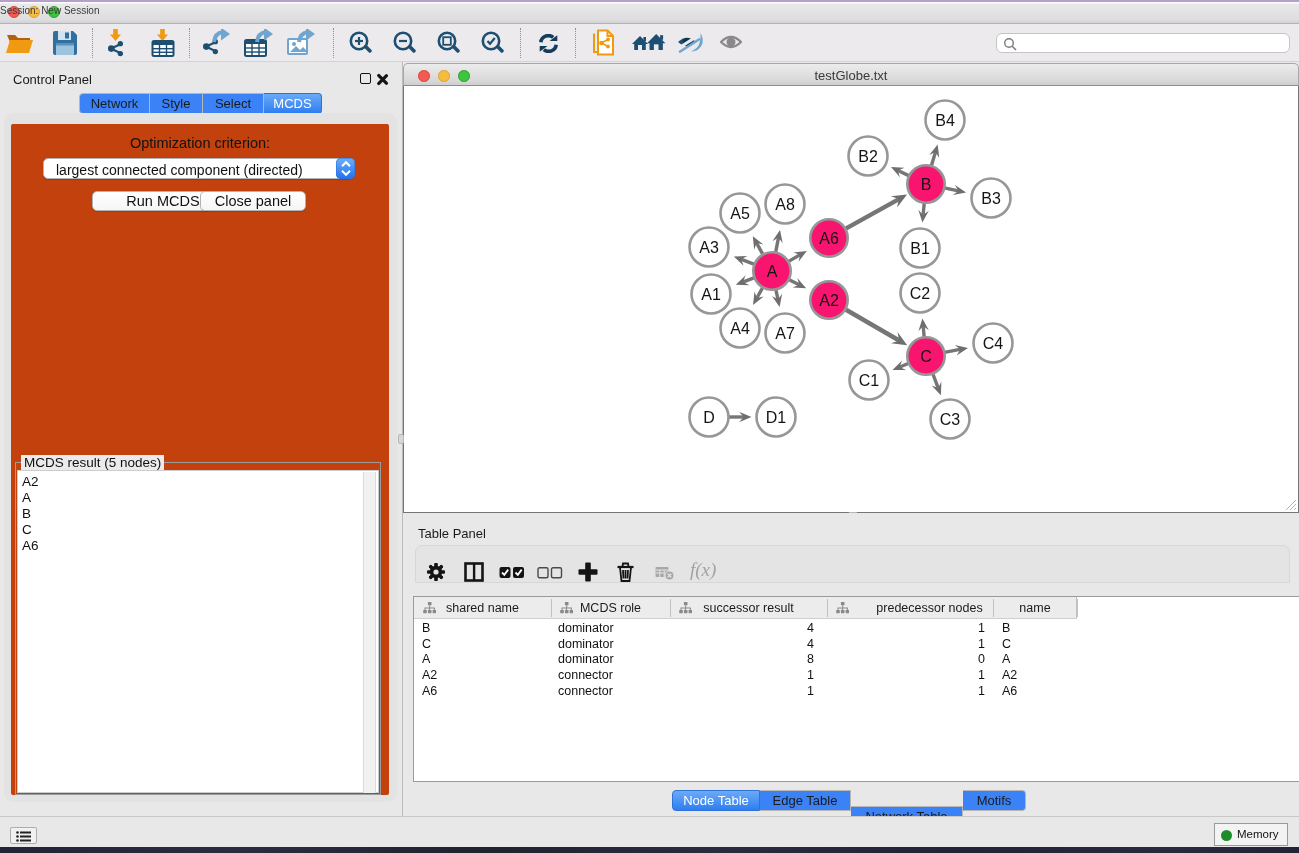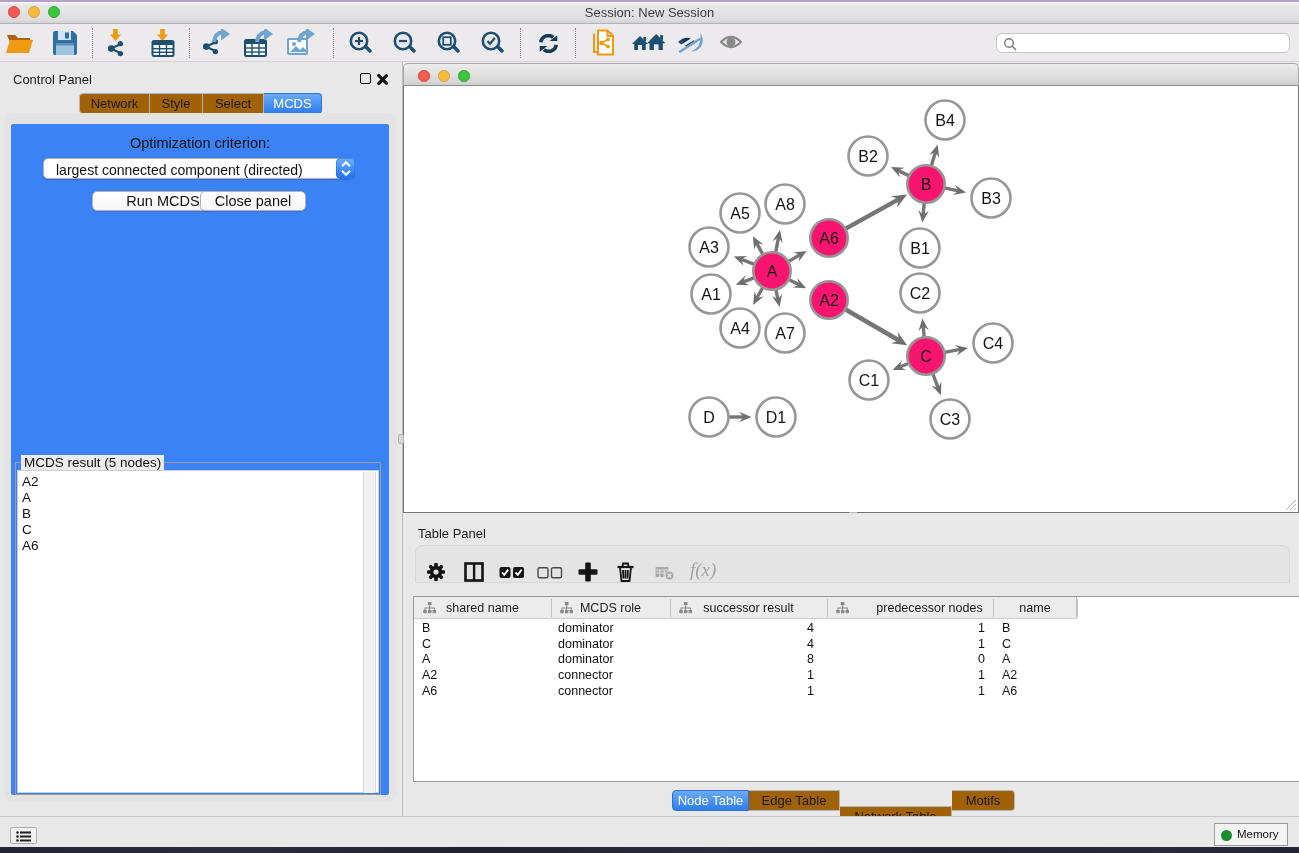--- a/index.html
+++ b/index.html
@@ -3,46 +3,46 @@
 <meta charset="utf-8">
 <style>
 * { margin:0; padding:0; box-sizing:border-box; }
 html,body { width:1299px; height:853px; overflow:hidden; }
 body { font-family:"Liberation Sans", sans-serif; background:#ecebec; position:relative; }
 .abs { position:absolute; }
 
 
 #titlebar { position:absolute; left:0; top:0; width:1299px; height:24px;
   background:linear-gradient(#b59fcb 0px,#b59fcb 2px,#fdfdfd 2px,#fbfbfb 3px,#e9e8ea 4px,#dddcde 20px,#d2d1d3 23px,#b9b8ba 23px,#adacae 24px); }
-#titlebar .title { position:absolute; left:0; right:0; top:5px; text-align:center; font-size:13px; color:#3c3c3c; }
+#titlebar .title { position:absolute; left:0; right:0; top:5px; font-size:10px; color:#3c3c3c; }
 .tl { position:absolute; top:6px; width:12px; height:12px; border-radius:50%; }
 .tl.r { left:8px;  background:#f25a52; border:0.5px solid #dc4840; }
 .tl.y { left:28px; background:#f6bc3f; border:0.5px solid #dfa133; }
 .tl.g { left:48px; background:#3cc53d; border:0.5px solid #2fa32f; }
 
 
 #toolbar { position:absolute; left:0; top:24px; width:1299px; height:38px; background:#eceaec; border-bottom:1px solid #d4d3d4; }
 #toolbar svg { position:absolute; top:4px; }
 .vsep { position:absolute; top:4px; height:30px; width:0; border-left:1.5px dotted #8f8e8f; }
 #searchbox { position:absolute; left:996px; top:9px; width:294px; height:20px; background:#fff; border:1px solid #c6c5c6; border-radius:6px; }
 #searchbox svg { position:absolute; left:6px; top:3px; }
 
 
 #cpanel { position:absolute; left:0; top:62px; width:403px; height:754px; background:#e9e8e9; border-right:1px solid #bdbcbd; }
 #cpanel .ptitle { position:absolute; left:13px; top:10px; font-size:13px; color:#1b1b1b; }
 .wbtn-sq { position:absolute; width:11px; height:11px; border:1.5px solid #111; border-radius:2px; background:transparent; }
 
 .tabrow { position:absolute; display:flex; }
-.tab { height:21px; background:#a16207; border:1px solid #b7b6b7; border-left:none; font-size:13px; color:#1b1b1b; text-align:center; line-height:19px; }
+.tab { height:21px; background:#3b82f6; border:1px solid #b7b6b7; border-left:none; font-size:13px; color:#1b1b1b; text-align:center; line-height:19px; }
 .tab:first-child { border-left:1px solid #b7b6b7; border-radius:4px 0 0 4px; }
 .tab:last-child { border-radius:0 4px 4px 0; }
 .tab.sel { background:linear-gradient(#6baaf8,#2e7ef0); color:#fff; border-color:#2e72d8; }
 
 #cp-outer { position:absolute; left:4px; top:51px; width:393px; height:689px; background:#e4e3e4; border-radius:9px; }
-#cp-inner { position:absolute; left:7px; top:11px; width:378px; height:671px; background:#3b82f6; border-radius:2px; }
+#cp-inner { position:absolute; left:7px; top:11px; width:378px; height:671px; background:#c2410c; border-radius:2px; }
 #optlabel { position:absolute; left:0; width:100%; top:11px; text-align:center; font-size:14.5px; color:#111; }
 #dropdown { position:absolute; left:32px; top:34px; width:312px; height:21px; background:#fff; border:1px solid #b2b1b2; border-radius:5px; box-shadow:0 0.5px 1px rgba(0,0,0,.15); }
 #dropdown .dtext { position:absolute; left:12px; top:3px; font-size:14px; color:#111; }
 #dropdown .spin { position:absolute; right:-1px; top:-1px; width:19px; height:21px; border-radius:5px; background:linear-gradient(#6db0f9,#2070f0); box-shadow:inset 0 0 0 0.5px #2a6cd8; }
 .btn { position:absolute; height:20px; background:linear-gradient(#ffffff,#f6f6f6); border:1px solid #b4b3b4; border-radius:5px; font-size:14.5px; color:#111; text-align:center; line-height:18px; box-shadow:0 0.5px 1px rgba(0,0,0,.12); }
 
 #fieldset { position:absolute; left:4px; top:338px; width:366px; height:333px; border:1px solid #9d9c9d; }
 #fieldset .legend { position:absolute; left:5px; top:-8px; background:#ecebec; padding:0 3px; font-size:13.5px; color:#111; }
 #listbox { position:absolute; left:1px; top:7px; width:362px; height:323px; background:#fff; border:1px solid #cecdce; }
 #listbox .items { position:absolute; left:4px; top:3px; font-size:13.5px; color:#111; line-height:16px; }
@@ -279,20 +279,21 @@
       </div>
     </div>
   </div>
 </div>
 
 <div id="netwin">
   <div id="nw-title">
     <div class="tl2" style="left:14px; background:#f25a52; border:0.5px solid #dc4840;"></div>
     <div class="tl2" style="left:34px; background:#f6bc3f; border:0.5px solid #dfa133;"></div>
     <div class="tl2" style="left:54px; background:#3cc53d; border:0.5px solid #2fa32f;"></div>
+    <div class="title">testGlobe.txt</div>
   </div>
   <div id="nw-canvas">
 <svg id="graphsvg" width="894" height="425" viewBox="0 0 894 425">
 <line x1="359.0" y1="168.6" x2="352.1" y2="156.1" stroke-width="3.4"></line>
 <polygon points="348.8,150.2 359.4,158.6 352.5,157.0 350.2,163.7"></polygon>
 <line x1="371.6" y1="166.6" x2="374.7" y2="150.6" stroke-width="3.4"></line>
 <polygon points="376.0,144.0 378.7,157.3 374.5,151.6 368.4,155.3"></polygon>
 <line x1="350.5" y1="178.3" x2="336.1" y2="172.8" stroke-width="3.4"></line>
 <polygon points="329.8,170.4 343.3,170.0 337.0,173.2 339.6,179.8"></polygon>
 <line x1="350.5" y1="191.6" x2="338.1" y2="196.3" stroke-width="3.4"></line>
@@ -512,21 +513,21 @@
 <div class="trow" style="left:256px; top:71px; width:144px; text-align:right;">1</div>
 <div class="trow" style="left:413px; top:71px; width:158px; text-align:right;">1</div>
 <div class="trow" style="left:588px; top:71px;">A2</div>
 <div class="trow" style="left:8px; top:87px;">A6</div>
 <div class="trow" style="left:144px; top:87px;">connector</div>
 <div class="trow" style="left:256px; top:87px; width:144px; text-align:right;">1</div>
 <div class="trow" style="left:413px; top:87px; width:158px; text-align:right;">1</div>
 <div class="trow" style="left:588px; top:87px;">A6</div>
   </div>
   <div id="btabs">
-    <div class="tab sel" style="width:77px;">Node Table</div>
+    <div class="tab sel" style="width:88px;">Node Table</div>
     <div class="tab" style="width:91px;">Edge Table</div>
     <div class="tab" style="width:112px;margin-top:16px;">Network Table</div>
     <div class="tab" style="width:63px;">Motifs</div>
   </div>
 </div>
 
 <div id="statusbar">
   <div id="listbtn">
       <svg style="position:absolute; left:5px; top:2.5px;" width="16" height="11" viewBox="0 0 16 11">
 <g fill="#222">

